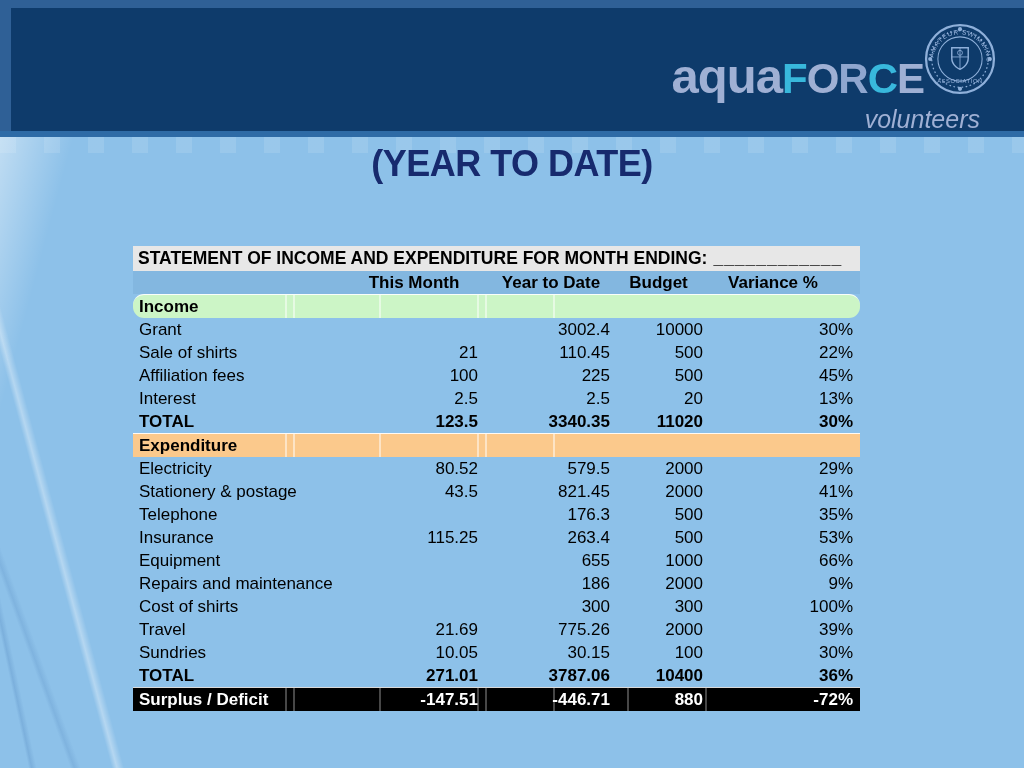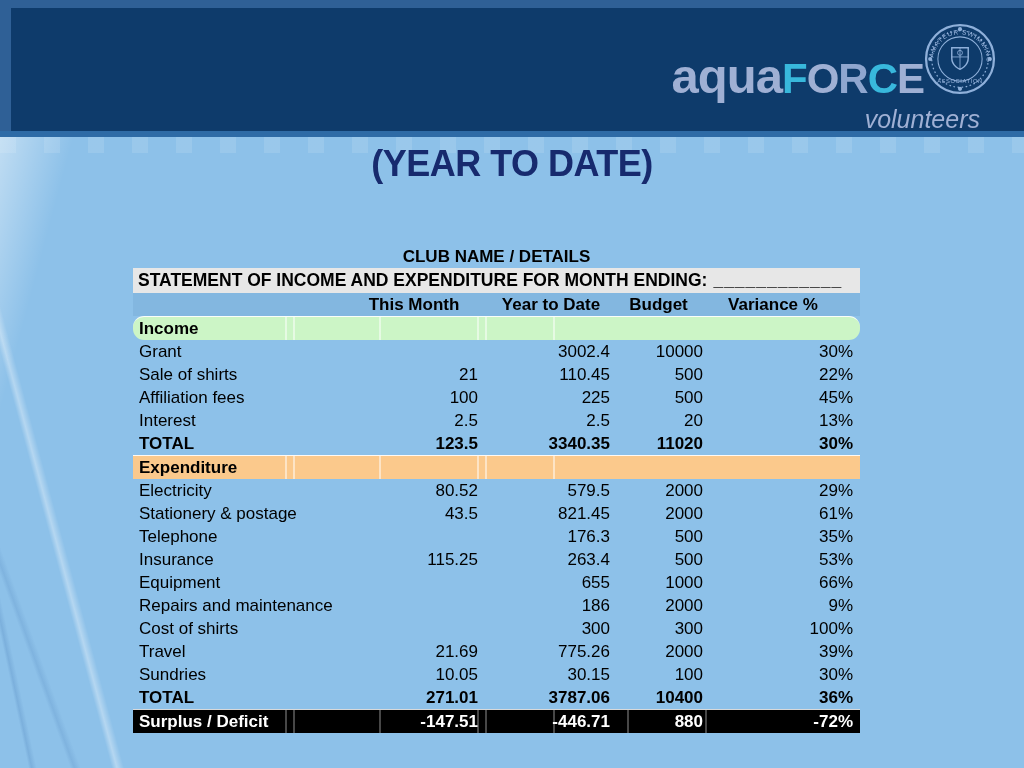--- a/index.html
+++ b/index.html
@@ -105,23 +105,20 @@
   </div>
   <div class="banner-divider"></div>
   <div class="water"></div>
   <div class="wave"></div>
 
   <div class="title">
     <div>(YEAR TO DATE)</div>
   </div>
 
   <div class="tbl">
-    <div class="club-row">
-      <span>CLUB NAME / DETAILS</span>
-    </div>
     <div class="stmt-row">
       <span>STATEMENT OF INCOME AND EXPENDITURE FOR MONTH ENDING:</span>
       <span class="blank">____________</span>
     </div>
     <div class="row head-row" id="headrow">
       <div class="c0"></div>
     <div class="hc h1">This Month</div>
         <div class="hc h2">Year to Date</div>
         <div class="hc h3">Budget</div>
         <div class="hc h4">Variance %</div>
@@ -181,21 +178,21 @@
           <div class="num">80.52</div>
           <div class="num">579.5</div>
           <div class="num">2000</div>
           <div class="num">29%</div>
         </div>
         <div class="row">
           <div class="c0">Stationery &amp; postage</div>
           <div class="num">43.5</div>
           <div class="num">821.45</div>
           <div class="num">2000</div>
-          <div class="num">61%</div>
+          <div class="num">41%</div>
         </div>
         <div class="row">
           <div class="c0">Telephone</div>
           <div class="num"></div>
           <div class="num">176.3</div>
           <div class="num">500</div>
           <div class="num">35%</div>
         </div>
         <div class="row">
           <div class="c0">Insurance</div>

